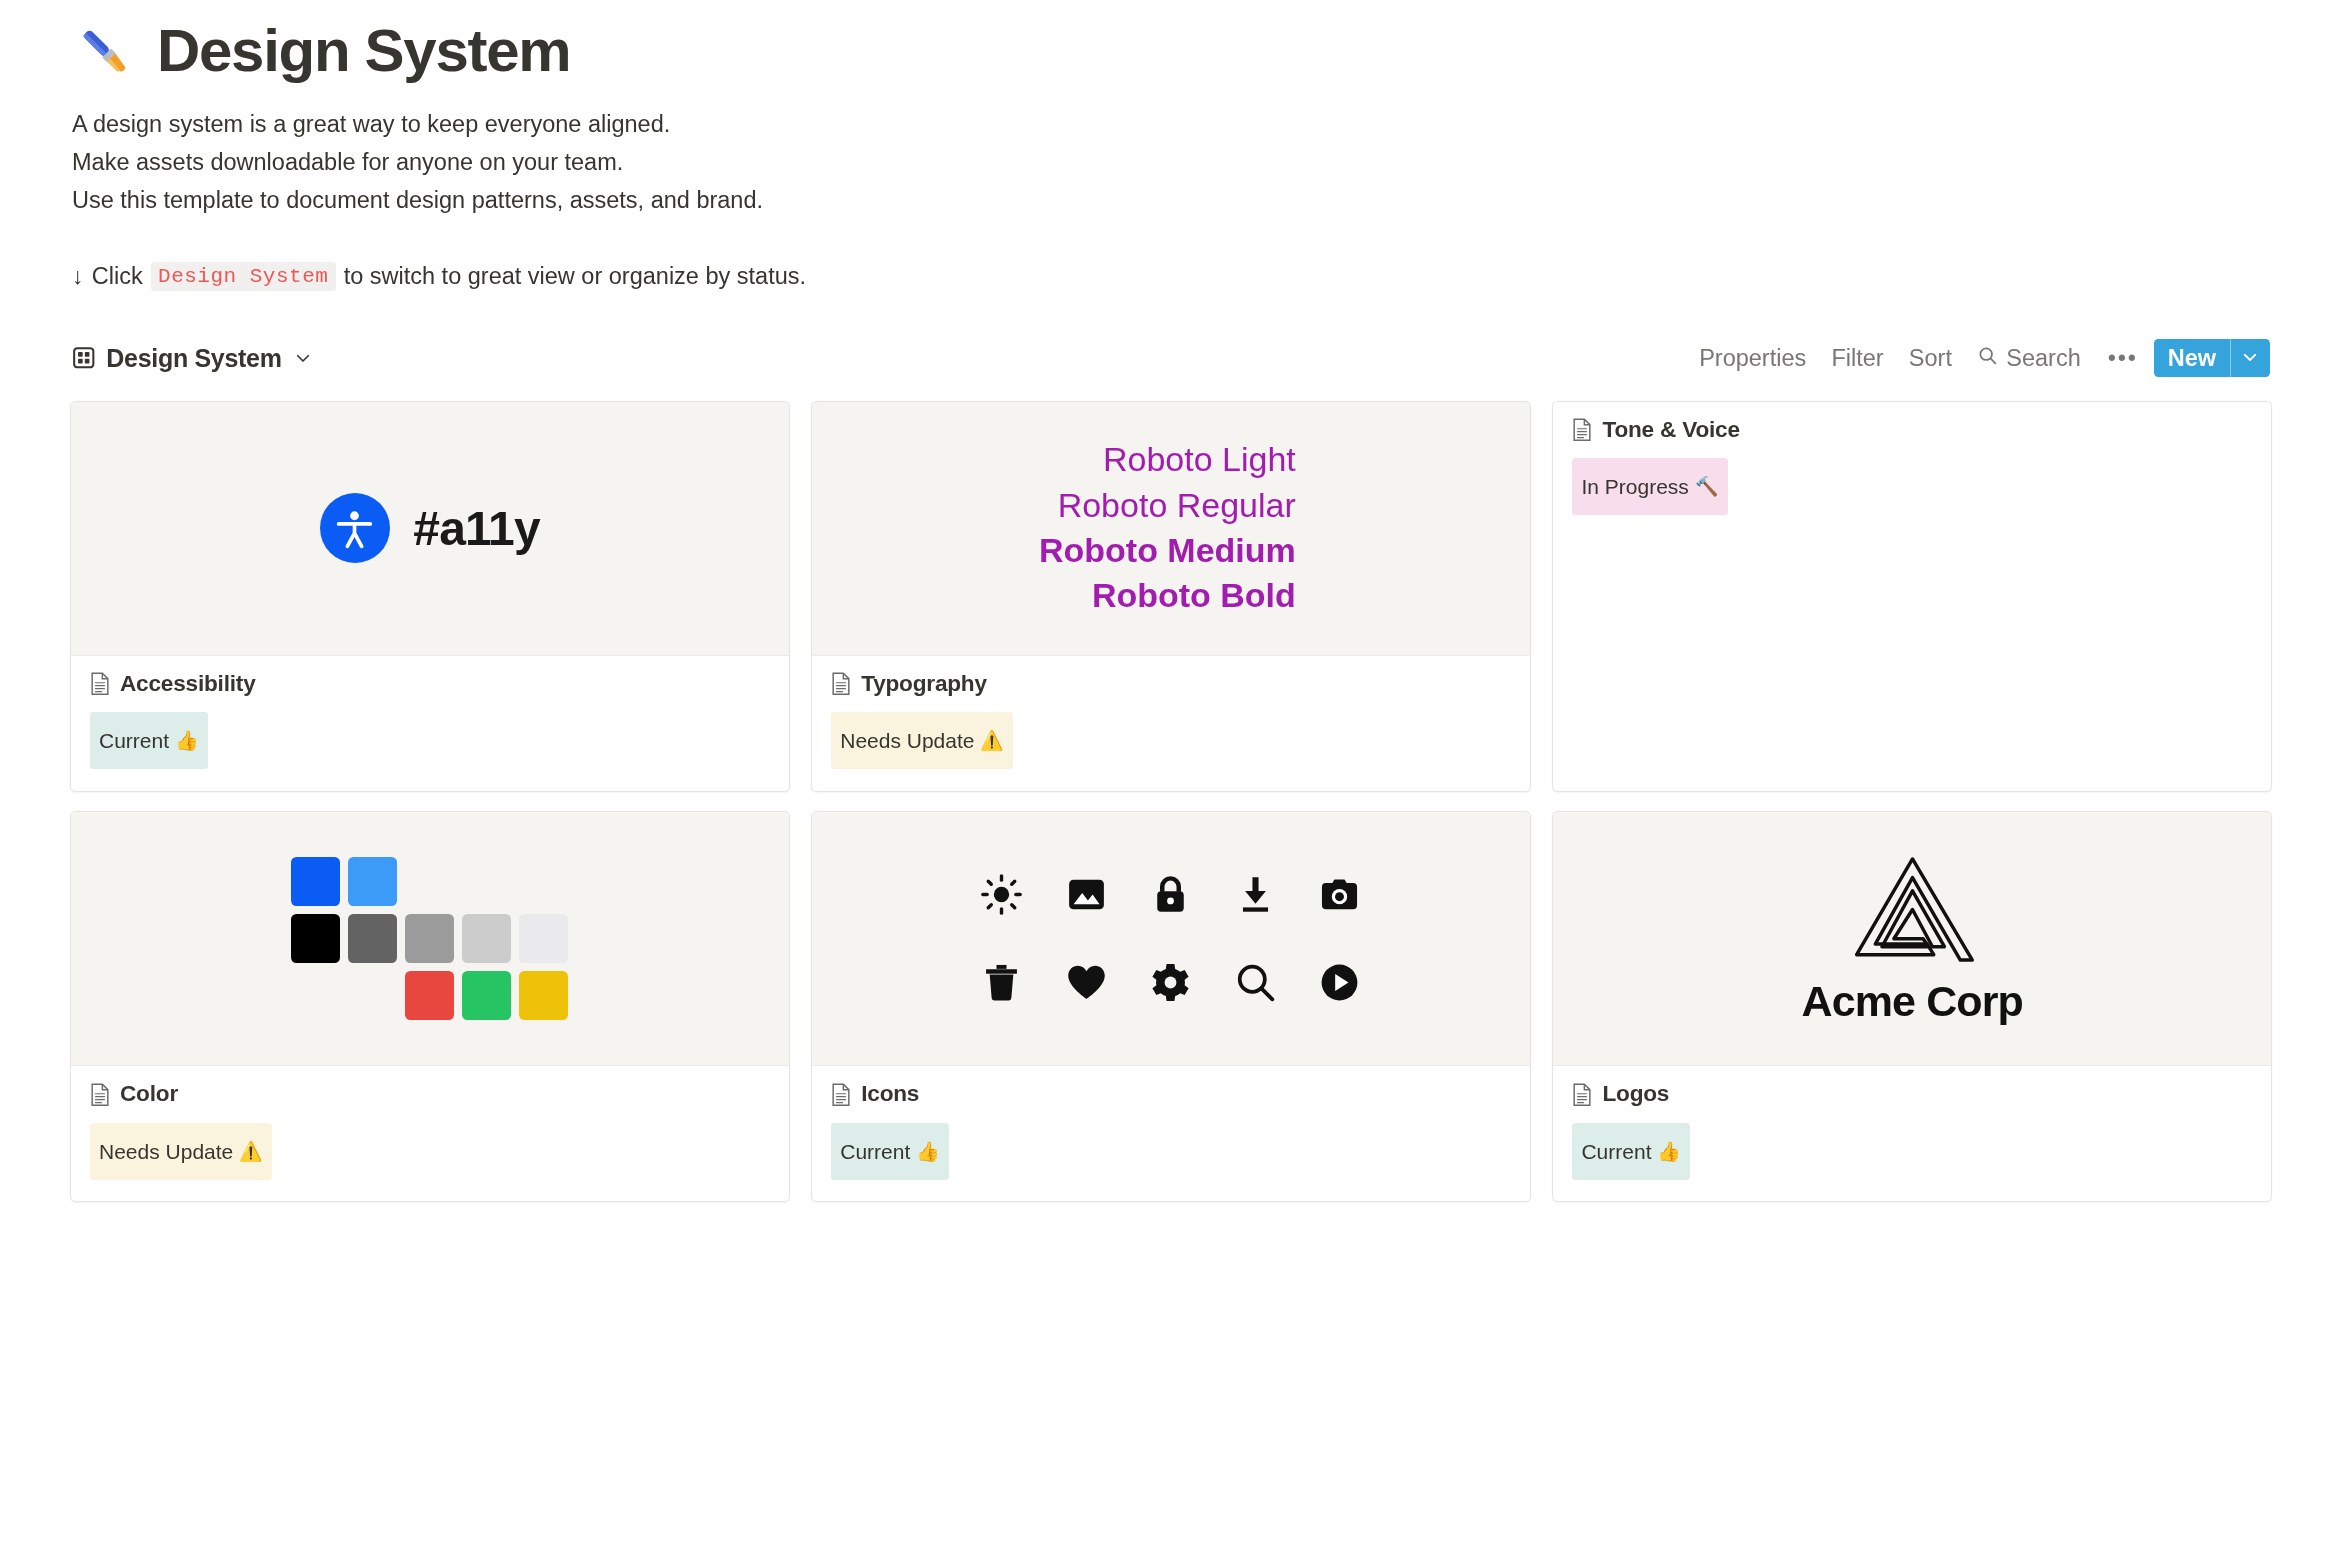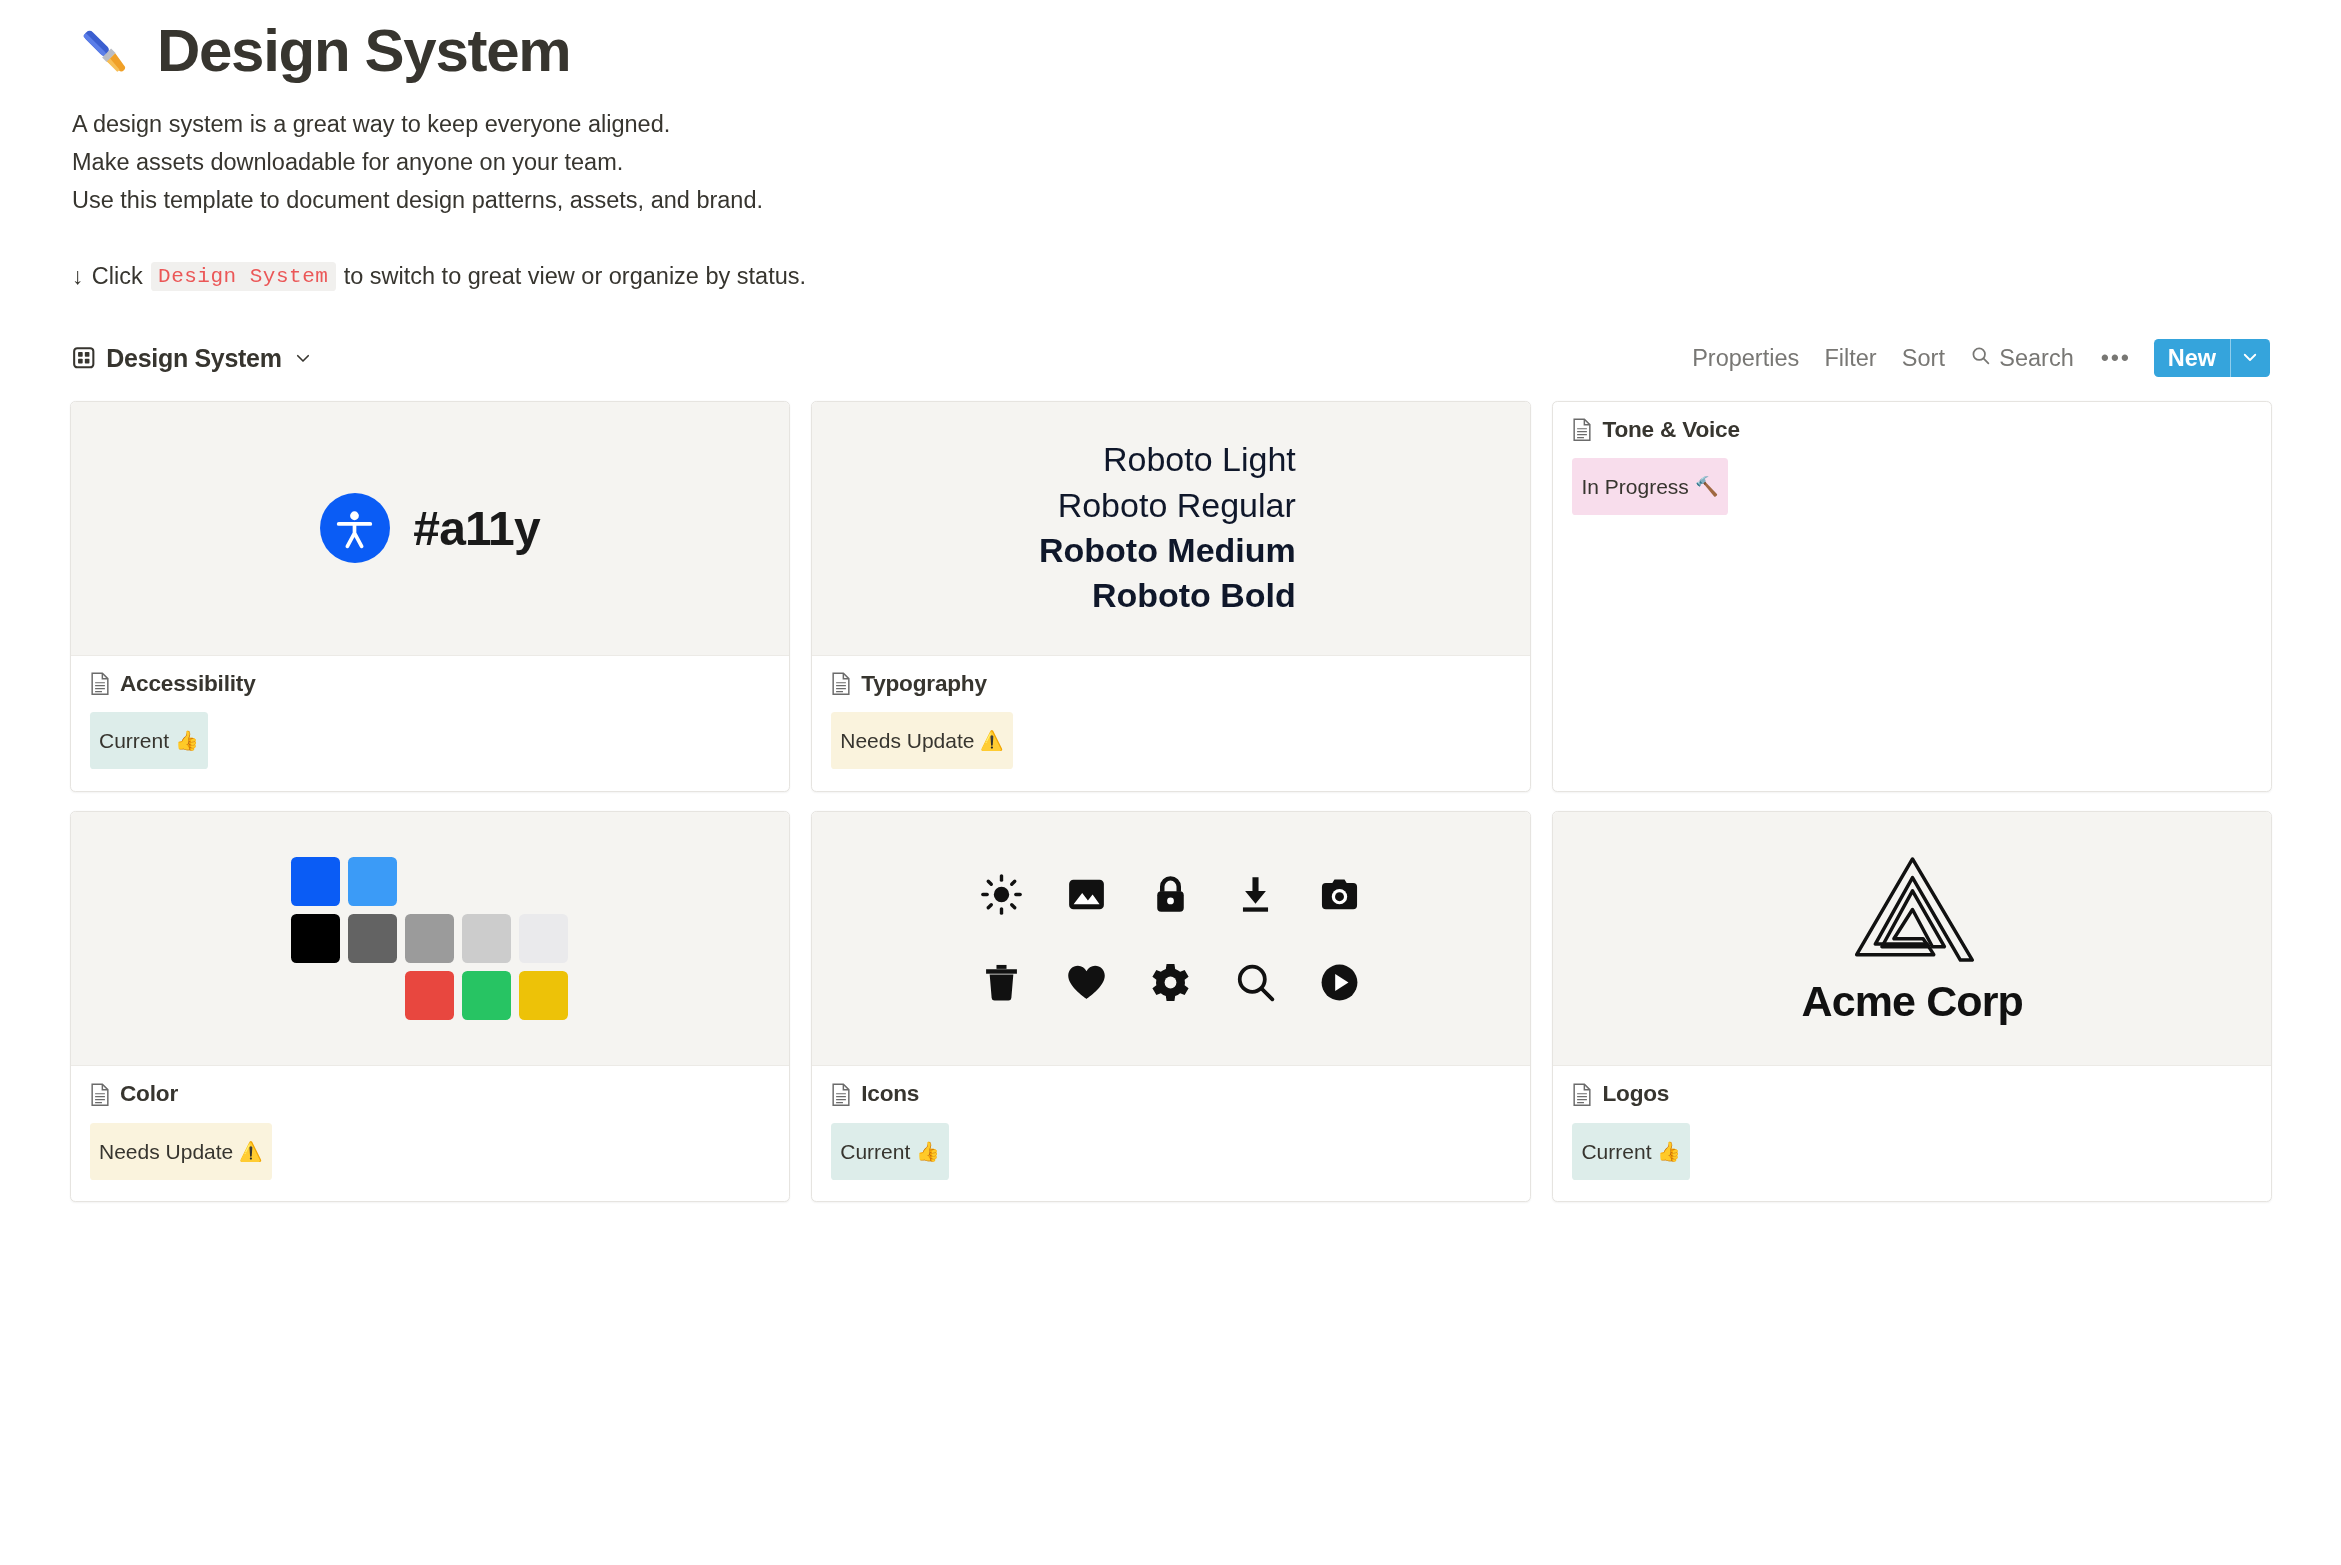--- a/index.html
+++ b/index.html
@@ -123,21 +123,21 @@
   .dots {
     font-size: 23.5px;
     color: #787774;
     padding: 5.4px 14.4px;
     letter-spacing: 1.8px;
     cursor: pointer;
   }
   .new-btn {
     display: flex;
     align-items: stretch;
-    margin-left: 9px;
+    margin-left: 2px;
     border-radius: 4.5px;
     overflow: hidden;
     background: #35a4dc;
     height: 38px;
   }
   .new-btn .lbl {
     color: #ffffff;
     font-size: 23.5px;
     font-weight: bold;
     padding: 0 13.5px;
@@ -220,21 +220,21 @@
   .a11y-text { font-size: 48px; font-weight: bold; color: #1a1a1a; letter-spacing: -0.9px;}
 
   
   .type-stack {
     display: flex;
     flex-direction: column;
     align-items: flex-end;
     gap: 1.8px;
     padding-right: 7.2px;
   }
-  .type-stack div { color: #0f172a; line-height: 1.28; white-space: nowrap; }
+  .type-stack div { color: #a21caf; line-height: 1.28; white-space: nowrap; }
   .t-light   { font-size: 34px; font-weight: 300; }
   .t-regular { font-size: 34px; font-weight: 400; }
   .t-medium  { font-size: 34px; font-weight: 600; }
   .t-bold    { font-size: 34px; font-weight: 800; }
 
   
   .chat { width: 100%; padding: 0 40px; display: flex; flex-direction: column; gap: 11.7px; }
   .bub {
     font-size: 20px;
     padding: 10px 18px;

